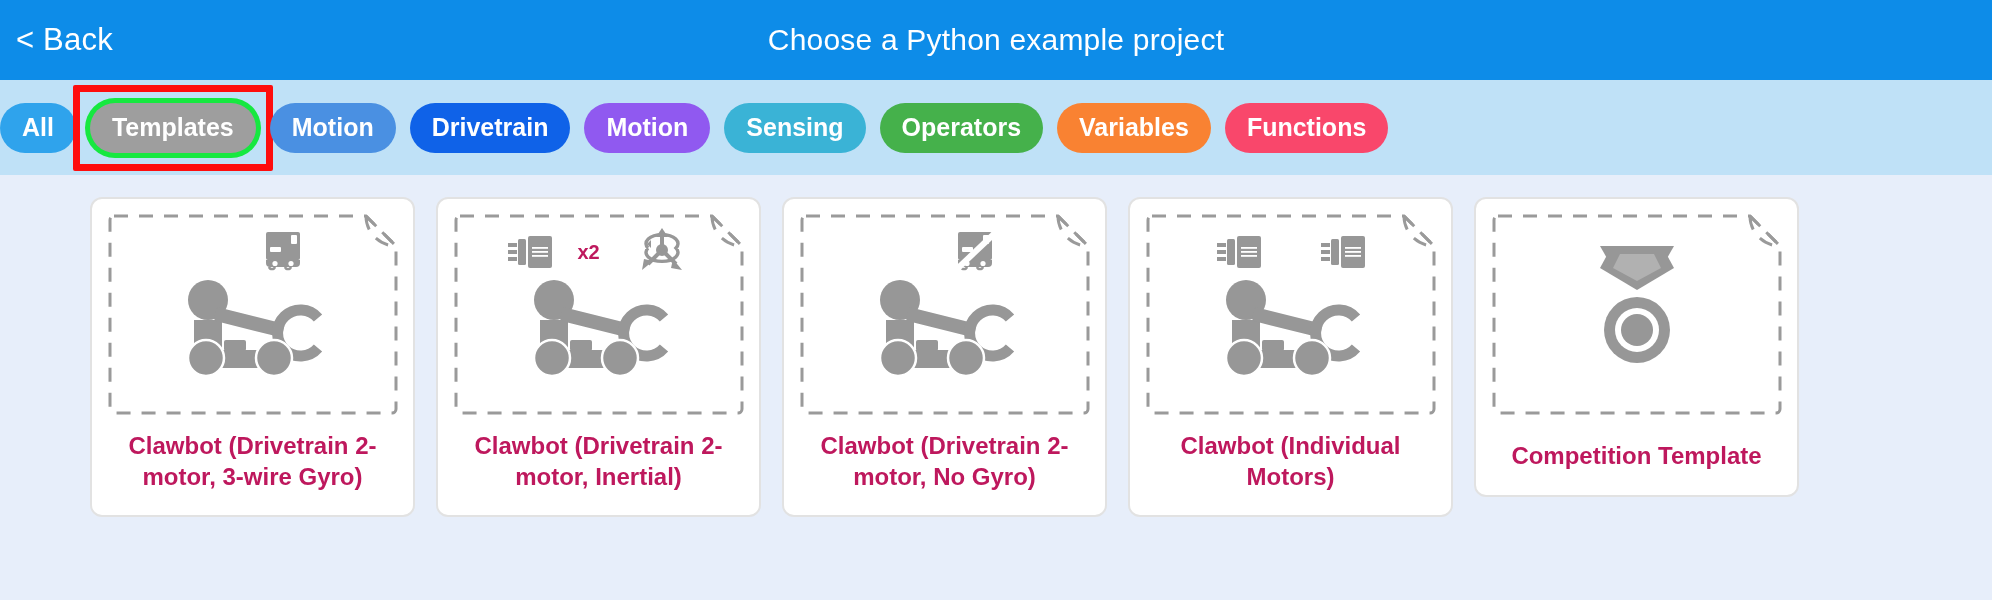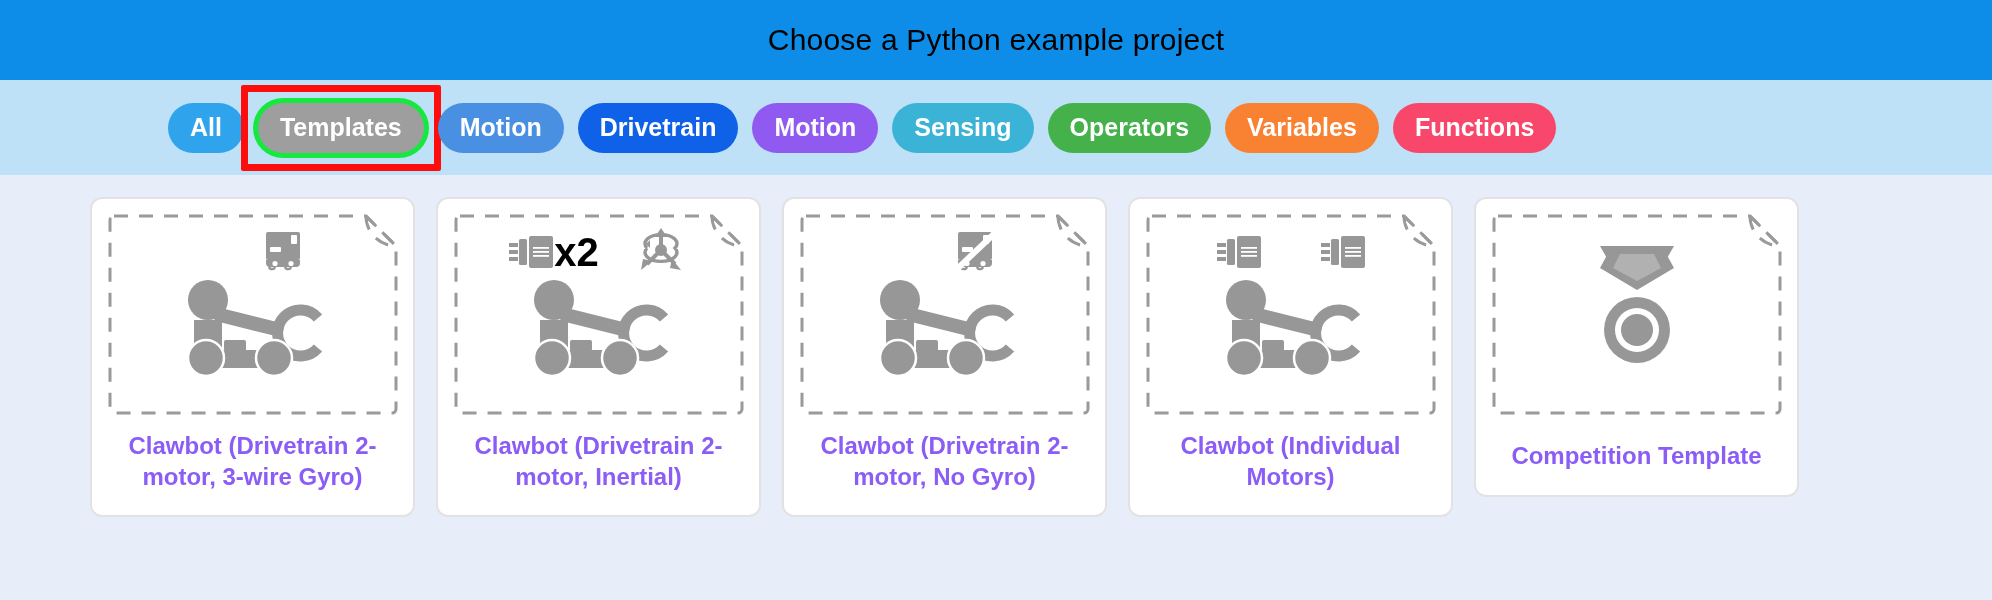--- a/index.html
+++ b/index.html
@@ -18,29 +18,28 @@
     display: flex; align-items: center;
   }
   .back-btn {
     position: absolute; left: 16px; top: 0; height: 80px;
     display: flex; align-items: center;
     font-size: 31px; color: #fff; letter-spacing: .2px;
     cursor: pointer; user-select: none;
   }
   .header-title {
     width: 100%; text-align: center;
-    font-size: 30px; color: #000000; letter-spacing: .2px;
+    font-size: 30px; color: #ffffff; letter-spacing: .2px;
   }
 
   
   .filterbar {
     position: absolute; left: 0; top: 80px; width: 1992px; height: 95px;
     background: #bfe1f7;
     display: flex; align-items: center; gap: 14px;
-    padding-left: 168px;
   }
   .pill {
     position: relative;
     height: 50px; border-radius: 25px;
     display: flex; align-items: center; justify-content: center;
     padding: 0 22px;
     color: #fff; font-size: 25px; font-weight: bold;
     white-space: nowrap; cursor: pointer; user-select: none;
   }
   .pill.selected {
@@ -77,33 +76,34 @@
   .frame-svg { position: absolute; left: 0; top: 0; }
   .glyphs { position: absolute; left: 0; top: 0; width: 294px; height: 205px; }
   .badge-row {
     position: absolute; top: 14px; left: 0; width: 294px; height: 52px;
     display: flex; align-items: center;
   }
   .robot { position: absolute; left: 50%; top: 68px; transform: translateX(-50%); }
   .medal { position: absolute; left: 50%; top: 30px; transform: translateX(-50%); }
   .card-label {
     margin-top: 14px; width: 290px; text-align: center;
-    font-size: 24px; font-weight: bold; color: #8b5cf6; line-height: 1.28;
+    font-size: 24px; font-weight: bold; color: #be185d; line-height: 1.28;
   }
   .x2 {
-    font-size: 40px; font-weight: bold; color: #000000;
-    font-family: "Liberation Sans", sans-serif; line-height: 1;
+    font-size: 20px; font-weight: bold; color: #be185d;
+    font-family: "Liberation Sans", sans-serif; line-height: 1; padding-left: 24px;
   }
 </style>
 </head>
 <body>
 
 <div class="app">
 
   <div class="header">
+    <div class="back-btn">&lt; Back</div>
     <div class="header-title">Choose a Python example project</div>
   </div>
 
   <div class="filterbar" id="filterbar">
       <div class="pill" style="background: rgb(47, 163, 236);">
         <span>All</span>
       </div>
       <div class="pill selected" style="background: rgb(158, 158, 158);">
         <span>Templates</span>
       </div>

